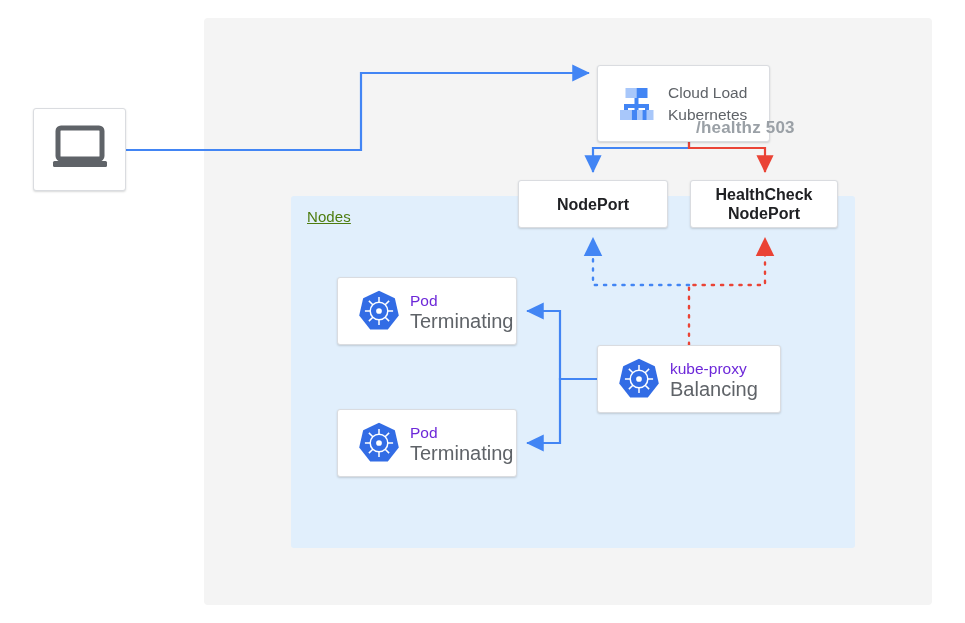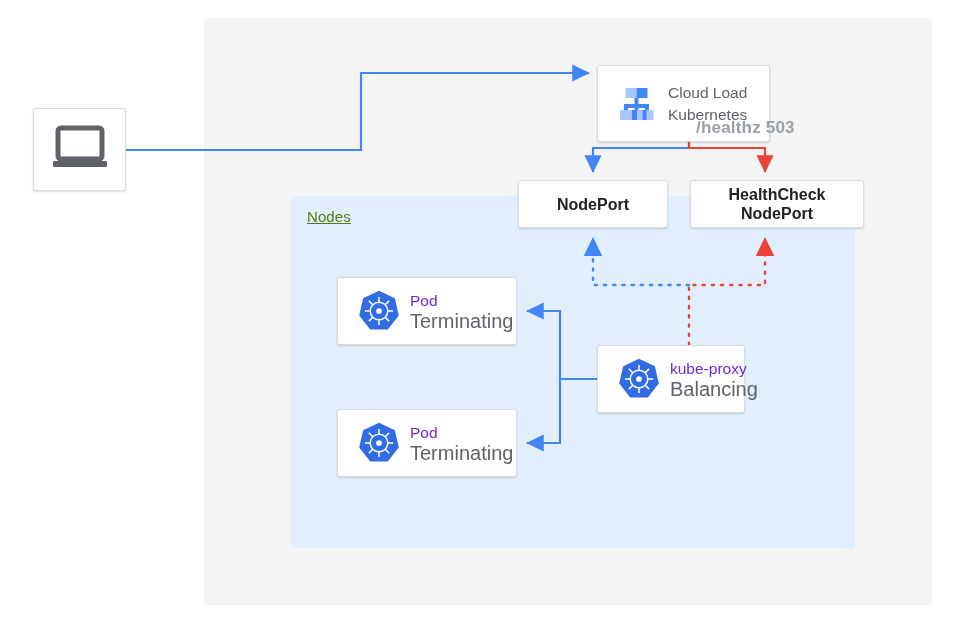--- a/index.html
+++ b/index.html
@@ -17,25 +17,25 @@
                letter-spacing:.1px;text-decoration:underline;}
 
   
   .card{position:absolute;background:#ffffff;border:1px solid #dadce0;border-radius:3px;
         box-shadow:0 1px 2px rgba(60,64,67,.20);box-sizing:border-box;}
 
   .client-box{left:33px;top:108px;width:93px;height:83px;}
   .clb-box{left:597px;top:41px;width:173px;height:77px;display:flex;align-items:center;margin-top:24px;}
   .nodeport-box{left:518px;top:180px;width:150px;height:48px;
                 display:flex;align-items:center;justify-content:center;}
-  .hcnodeport-box{left:690px;top:180px;width:174px;height:48px;
+  .hcnodeport-box{left:690px;top:180px;width:148px;height:48px;
                   display:flex;align-items:center;justify-content:center;}
   .pod-box-1{left:337px;top:277px;width:180px;height:68px;display:flex;align-items:center;}
   .pod-box-2{left:337px;top:409px;width:180px;height:68px;display:flex;align-items:center;}
-  .kubeproxy-box{left:597px;top:345px;width:148px;height:68px;display:flex;align-items:center;}
+  .kubeproxy-box{left:597px;top:345px;width:184px;height:68px;display:flex;align-items:center;}
 
   .port-label{font-size:16px;font-weight:bold;color:#202124;text-align:center;line-height:19px;}
 
   .card-icon{flex:0 0 auto;display:flex;align-items:center;justify-content:center;}
   .clb-box .card-icon{width:62px;margin-left:8px;}
   .pod-box-1 .card-icon,.pod-box-2 .card-icon,.kubeproxy-box .card-icon{width:62px;margin-left:10px;}
   .card-text{display:flex;flex-direction:column;justify-content:center;}
   .card-title{font-size:15.5px;color:#6d28d9;line-height:21px;}
   .card-sub{font-size:20px;color:#5f6368;line-height:21px;}
   .clb-title{font-size:15.5px;color:#5f6368;line-height:22px;}

